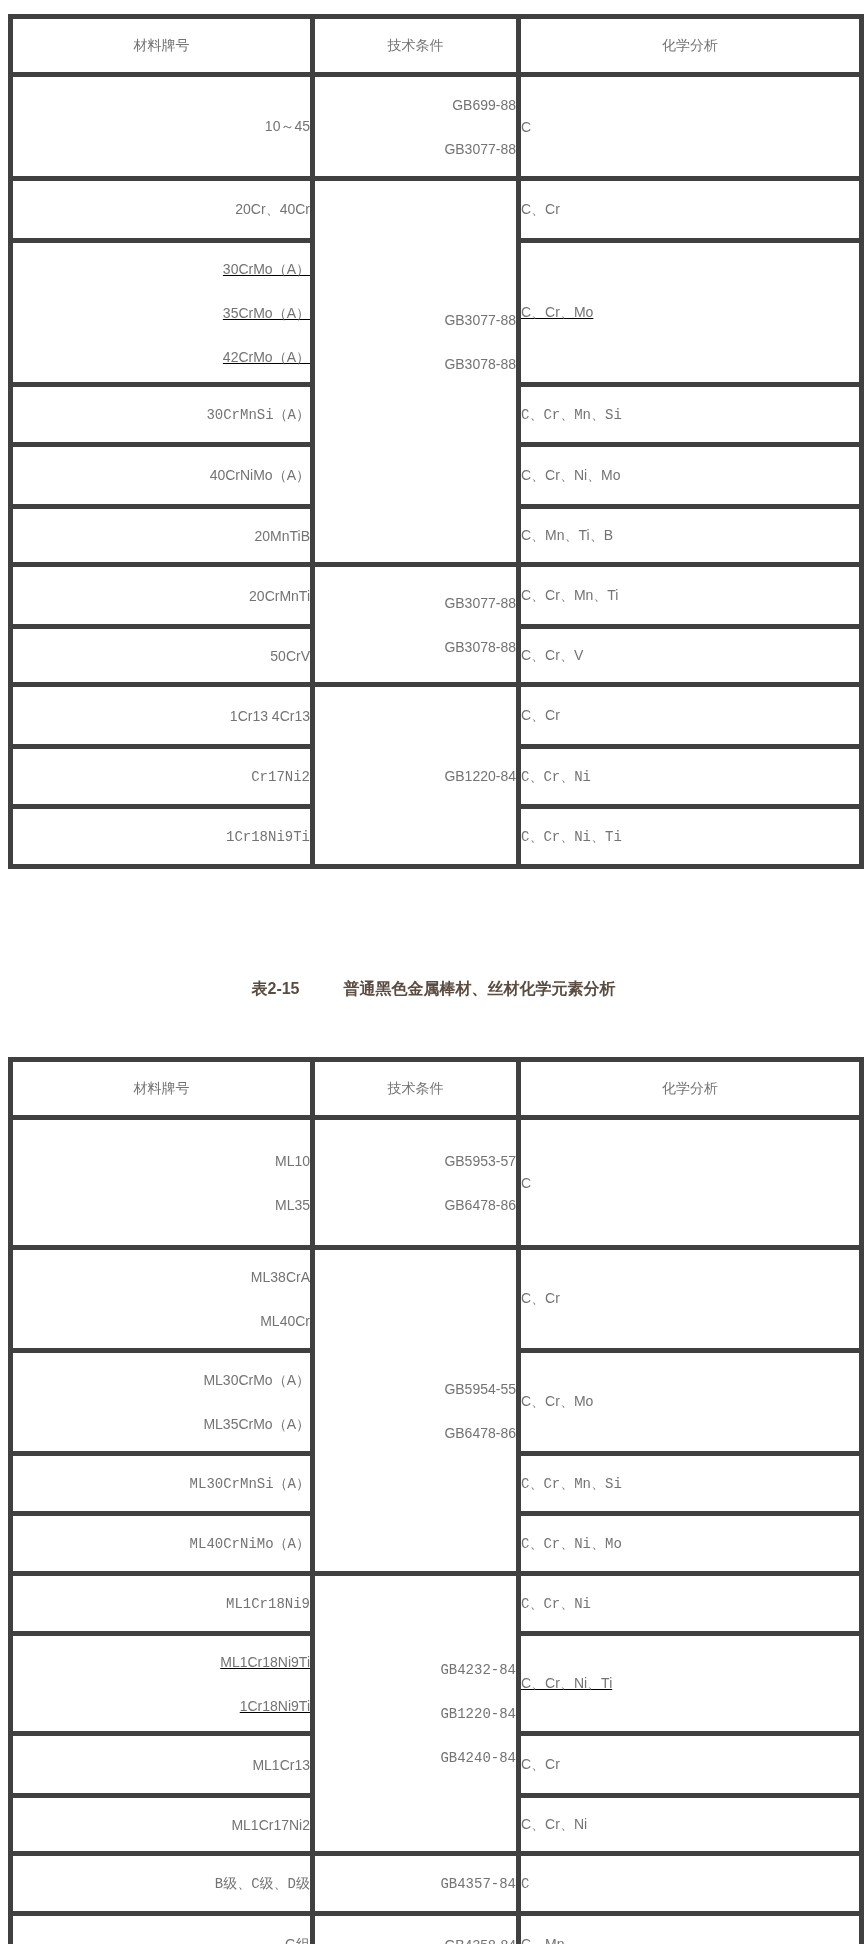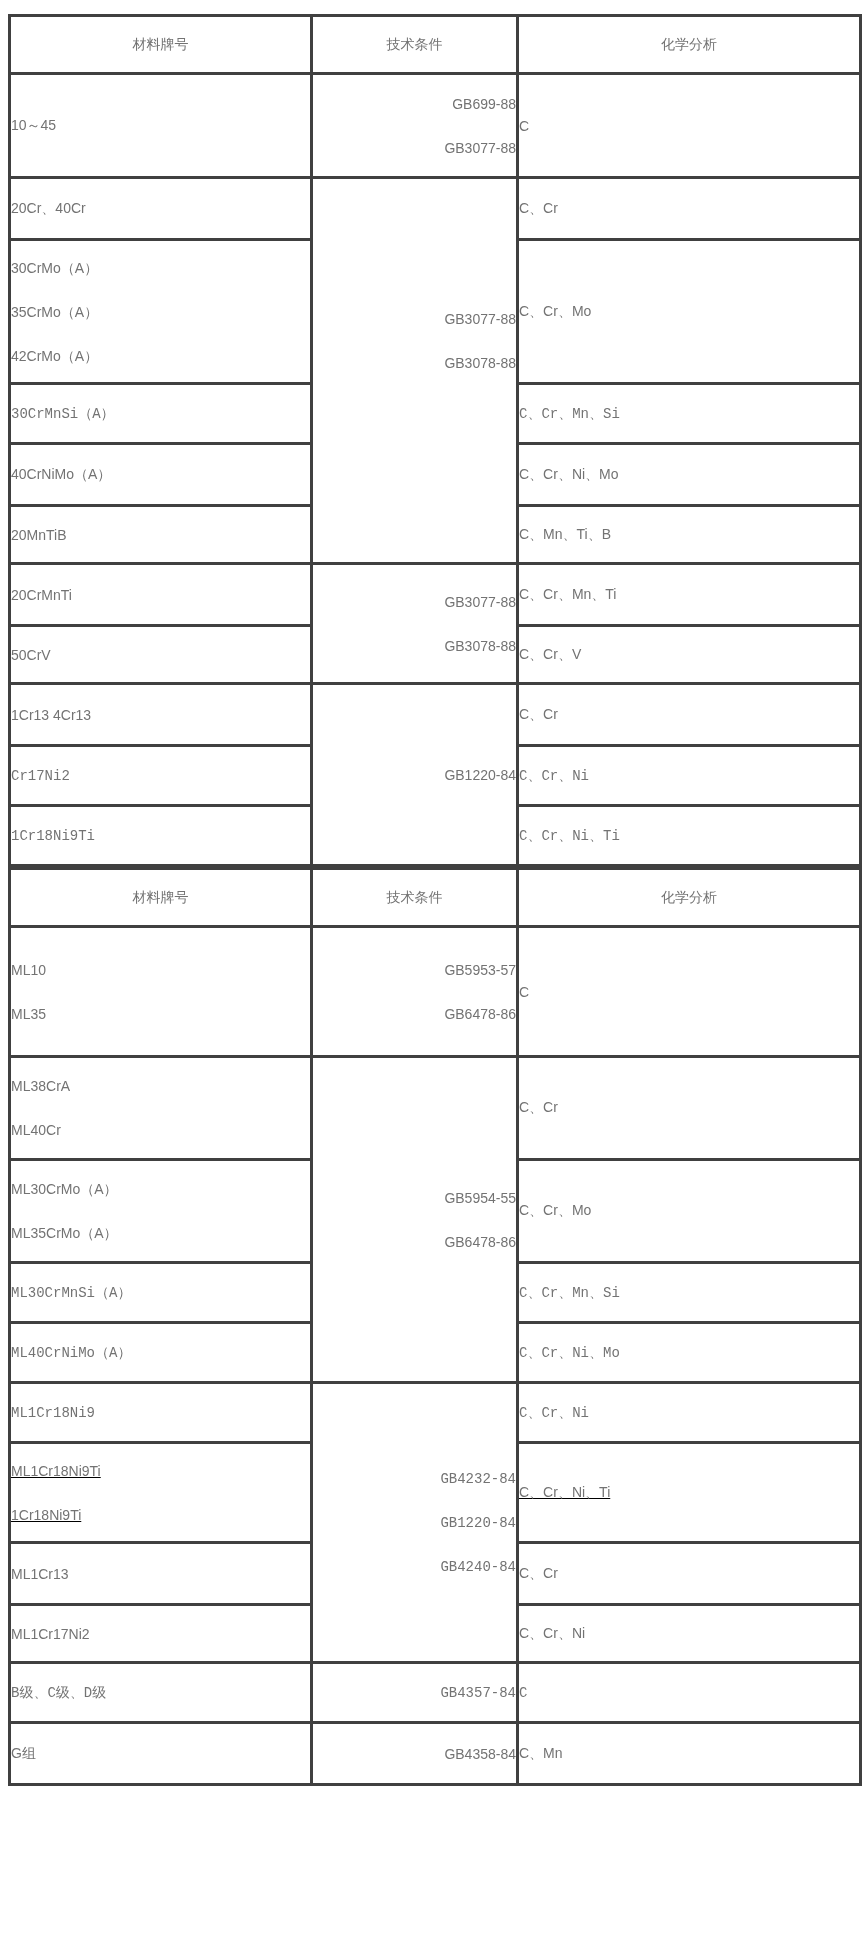--- a/index.html
+++ b/index.html
@@ -1,47 +1,47 @@
 <!DOCTYPE html>
 <html><head>
 <meta charset="utf-8">
 <style>
   html, body { margin: 0; padding: 0; background: #ffffff; }
   body { font-family: "Liberation Sans", "DejaVu Sans", sans-serif; }
   .page { width: 867px; padding-top: 14px; box-sizing: border-box; background: #ffffff; }
 
   table.grid { border-collapse: collapse; table-layout: fixed; width: 851px; margin-left: 8px; }
   table.grid td {
-    border: 3px solid #404040;
+    border: 5px solid #404040;
     color: #737373;
     font-size: 14px;
     vertical-align: middle;
     overflow: hidden;
     padding: 0;
   }
   col.c1 { width: 302px; }
   col.c2 { width: 206px; }
   col.c3 { width: 343px; }
 
   td.th { text-align: center; font-size: 15px; }
-  td.cg { text-align: left; }
+  td.cg { text-align: right; }
   td.cc { text-align: right; padding-left: 10px; }
   td.ca { text-align: left; padding-left: 8px; }
 
   .ln { height: 44px; line-height: 44px; }
   .shift-up { position: relative; top: -30px; }
 
   tr.rh58  { height: 58px; }
   tr.rh60  { height: 60px; font-family: Liberation Mono, monospace; }
   tr.rh62  { height: 62px; }
   tr.rh100 { height: 100px; text-decoration: underline; }
   tr.rh102 { height: 130px; }
   tr.rh103 { height: 103px; }
   tr.rh104 { height: 104px; }
-  tr.rh144 { height: 144px; }
+  tr.rh144 { height: 144px; text-decoration: underline; }
 
   .caption {
     width: 851px;
     margin: 108px 0 56px 8px;
     text-align: center;
     color: #5a4c40;
     font-weight: bold;
     font-size: 16px;
     line-height: 24px;
   }
@@ -125,20 +125,23 @@
         <td class="cg">Cr17Ni2</td>
         <td class="ca">C、Cr、Ni</td>
       </tr>
       <tr class="rh60">
         <td class="cg">1Cr18Ni9Ti</td>
         <td class="ca">C、Cr、Ni、Ti</td>
       </tr>
     </tbody>
   </table>
 
+  <div class="caption">
+    <span class="cap-number">表2-15</span><span>普通黑色金属棒材、丝材化学元素分析</span>
+  </div>
 
   <table class="grid">
     <colgroup>
         <col class="c1">
         <col class="c2">
         <col class="c3">
       </colgroup>
     <tbody>
       <tr class="rh58">
         <td class="th">材料牌号</td>

